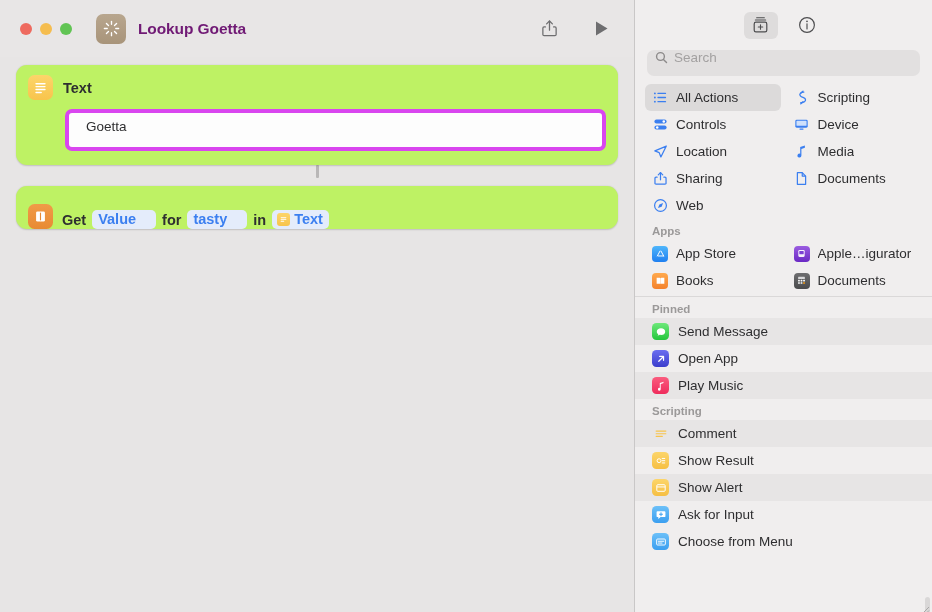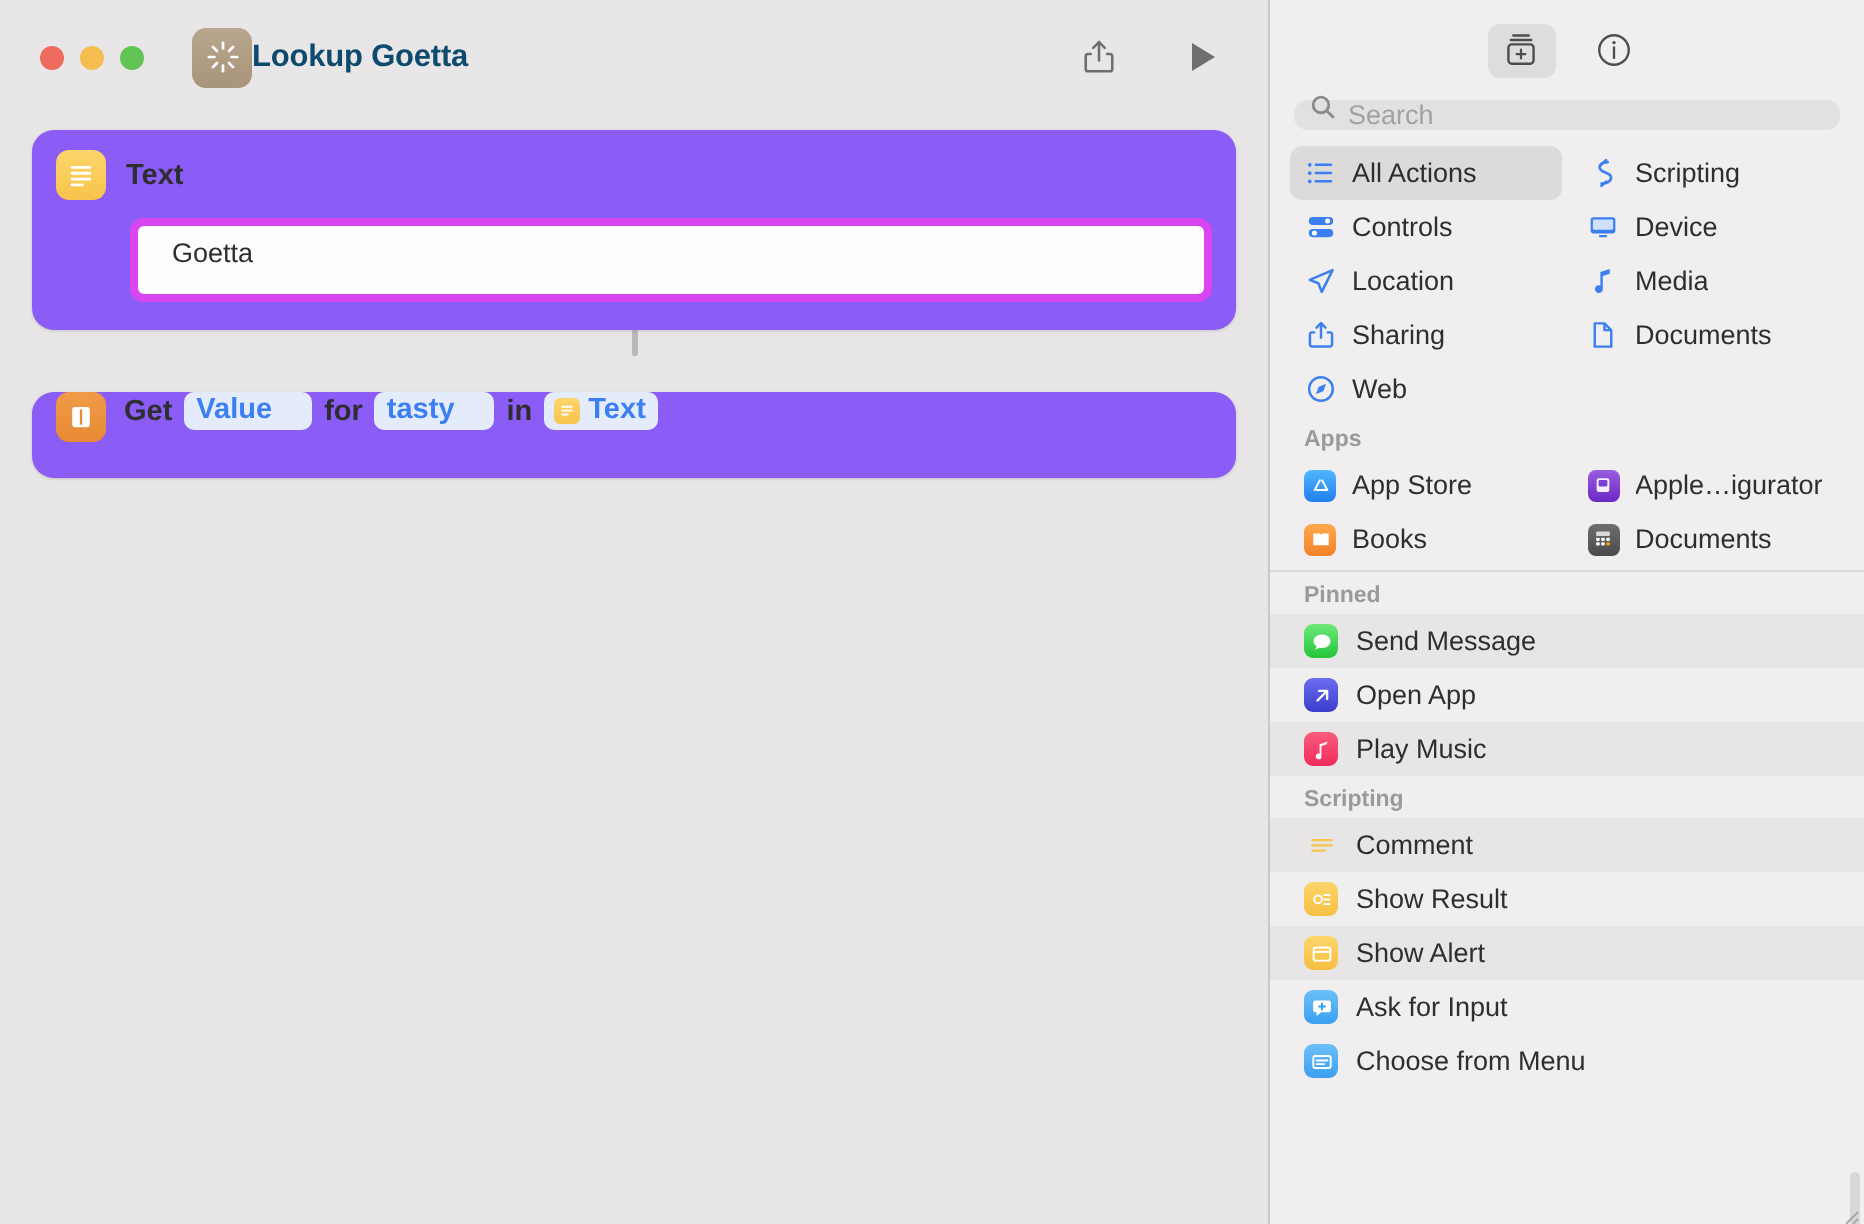--- a/index.html
+++ b/index.html
@@ -45,43 +45,43 @@
 
   .shortcut-icon {
     width: 30px; height: 30px;
     border-radius: 7px;
     background: linear-gradient(180deg,#b8a68e 0%,#a8947a 100%);
     margin-left: 24px;
     display: flex; align-items: center; justify-content: center;
     flex: 0 0 30px;
   }
   .shortcut-title {
-    margin-left: 0;
+    margin-left: 12px;
     font-size: 15.5px;
     font-weight: bold;
-    color: #0c4a6e;
+    color: #701a75;
     letter-spacing: -0.1px;
   }
   .titlebar-spacer { flex: 1 1 auto; }
   .tb-btn {
     width: 30px; height: 28px;
     display: flex; align-items: center; justify-content: center;
     color: #6e6e70;
   }
   .tb-btn.play { margin-left: 22px; }
 
   
   .canvas {
     position: absolute;
     left: 0; top: 57px; right: 0; bottom: 0;
     background: #e7e5e5;
     padding: 8px 16px 0 16px;
   }
   .card {
-    background: #8b5cf6;
+    background: #bef264;
     border-radius: 11px;
     box-shadow: 0 0.5px 1.5px rgba(0,0,0,0.16);
     position: relative;
   }
   .card-text { padding: 10px 12px 14px 12px; }
   .card-head {
     display: flex;
     align-items: center;
     gap: 10px;
   }
@@ -111,24 +111,24 @@
   .connector {
     width: 3px;
     height: 13px;
     background: #b9b7b7;
     border-radius: 1px;
     margin: 0 auto;
   }
   .connector-wrap { height: 13px; display: flex; justify-content: center; }
 
   .card-get {
-    margin-top: 18px;
+    margin-top: 8px;
     height: 43px;
     display: flex;
-    align-items: flex-start;
+    align-items: flex-end;
     padding: 0 12px;
     gap: 9px;
   }
   .get-phrase {
     display: flex;
     align-items: center;
     gap: 6px;
     font-size: 14.5px;
     color: #2e2e30;
     font-weight: bold;
@@ -181,25 +181,25 @@
   .sb-tb-btn {
     width: 34px; height: 27px;
     border-radius: 6px;
     display: flex; align-items: center; justify-content: center;
     color: #4d4d4f;
   }
   .sb-tb-btn.active { background: #dedcdc; }
 
   .search-wrap { padding: 0 12px; }
   .search {
-    height: 15px;
+    height: 26px;
     background: #e2e0e0;
     border-radius: 7px;
     display: flex;
-    align-items: flex-end;
+    align-items: flex-start;
     gap: 6px;
     padding: 0 8px;
   }
   .search-ph {
     font-size: 13.5px;
     color: #a3a1a1;
   }
 
   .cat-grid {
     padding: 8px 10px 0 10px;

